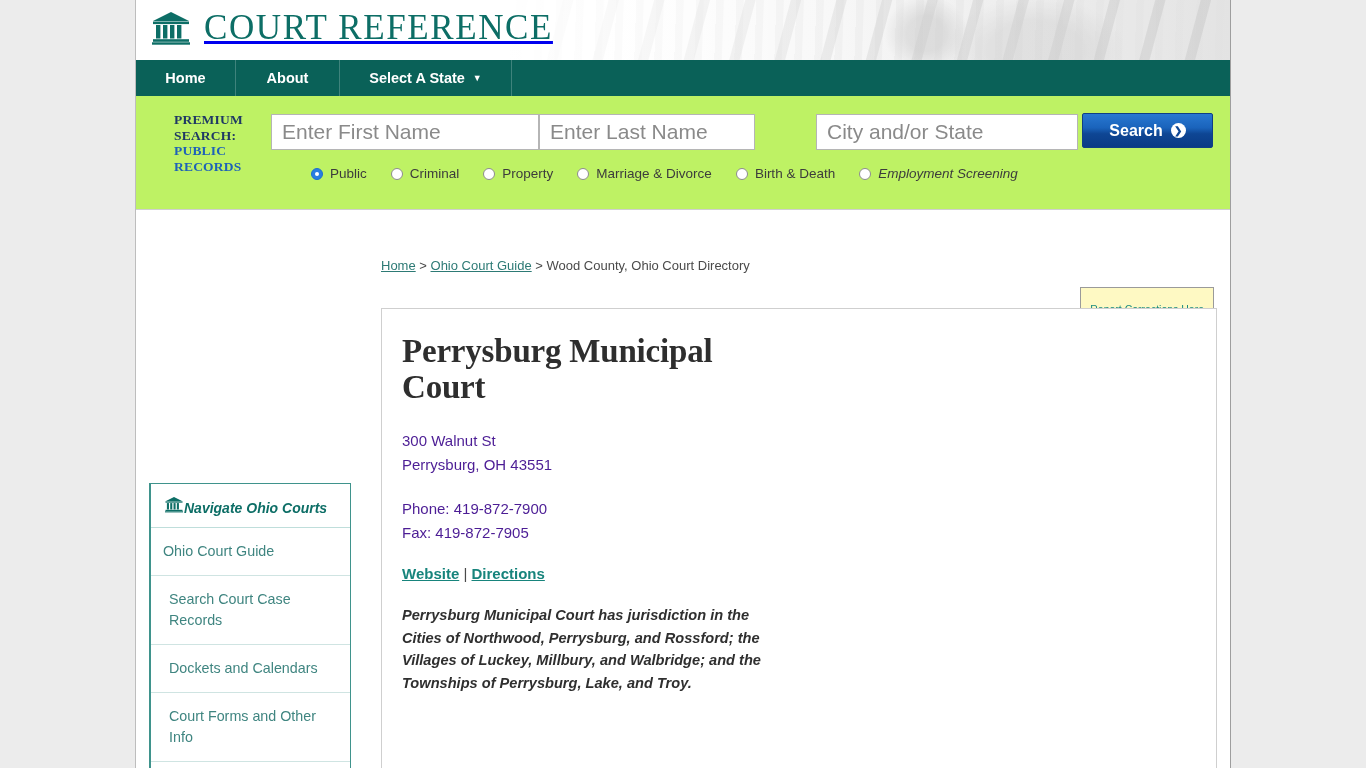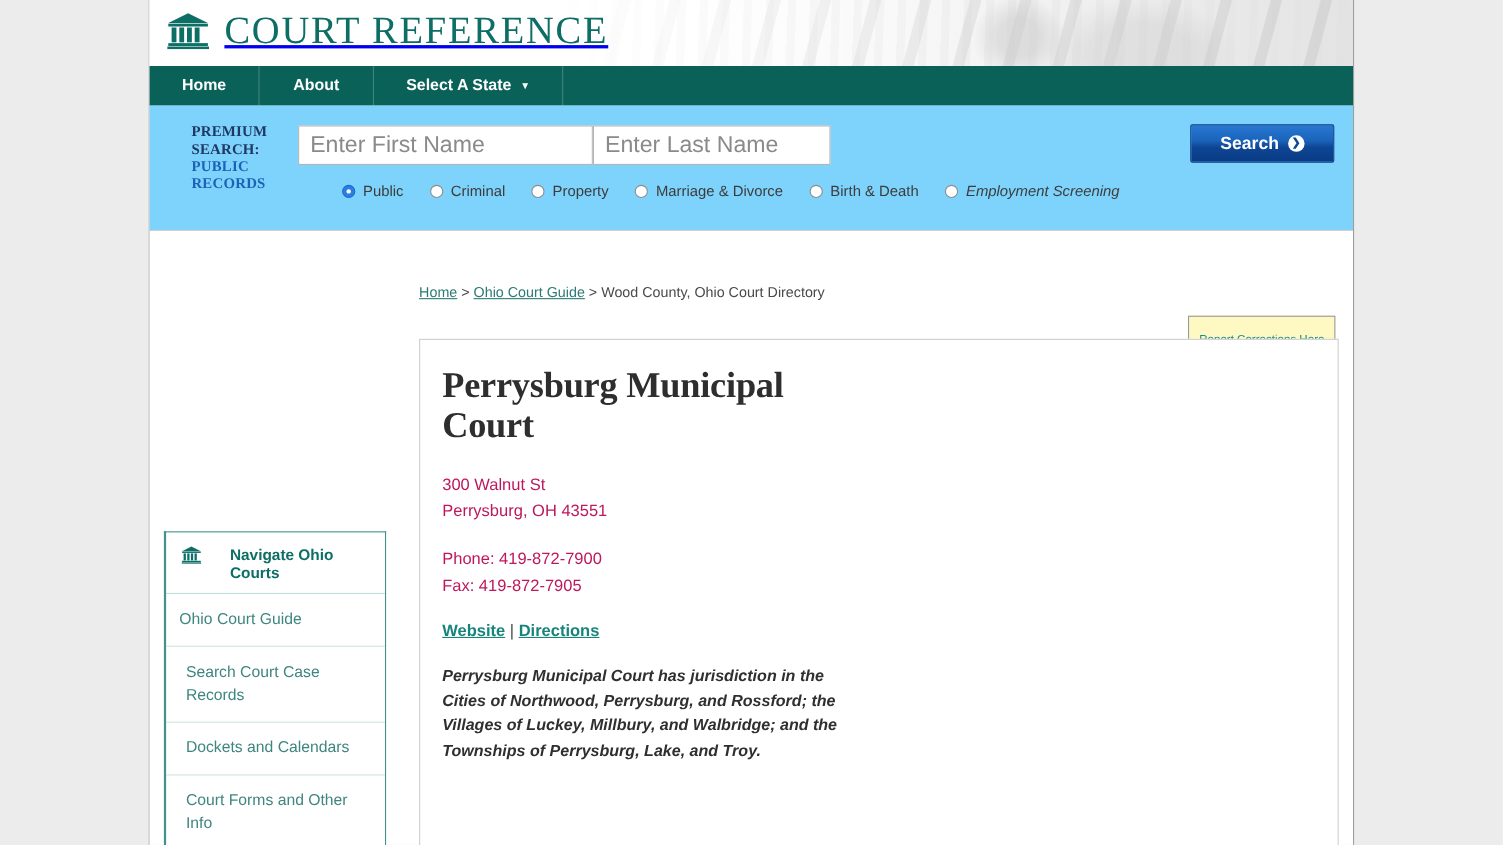--- a/index.html
+++ b/index.html
@@ -79,21 +79,21 @@
     cursor: pointer;
     white-space: nowrap;
   }
   #nav .item.home { width: 100px; }
   #nav .item.about { width: 104px; }
   #nav .item.state { width: 172px; }
   #nav .caret { margin-left: 8px; font-size: 9px; line-height: 1; }
 
   
   #search-bar {
-    background: #7dd3fc;
+    background: #bef264;
     border-bottom: 1px solid #cfcfcf;
     padding: 16px 0 18px 0;
     position: relative;
     height: 114px;
   }
   #ps-label {
     position: absolute;
     left: 38px; top: 16px;
     width: 92px;
     font-family: "Liberation Serif", serif;
@@ -181,25 +181,25 @@
     left: 13px; top: 273px;
     width: 202px;
     background: #ffffff;
     border: 1px solid #3f938c;
     border-left-width: 2px;
     border-bottom: none;
     height: 495px;
     overflow: hidden;
   }
   #sidebar .head {
-    display: flex; align-items: flex-start; gap: 26px;
+    display: flex; align-items: flex-end; gap: 1px;
     padding: 12px 0 11px 14px;
     border-bottom: 1px solid #bfdedb;
     color: #0d6e66;
-    font-size: 14px; font-weight: bold;
+    font-size: 14px; font-weight: bold; font-style: italic;
   }
   #sidebar .nav-item {
     border-bottom: 1px solid #cfe4e2;
     padding: 13px 12px 13px 18px;
     font-size: 14.3px;
     line-height: 21px;
     color: #3f8580;
     cursor: pointer;
   }
   #sidebar .nav-item.first { padding-left: 12px; }
@@ -218,21 +218,21 @@
     font-family: "Liberation Serif", serif;
     font-weight: bold;
     font-size: 33px;
     line-height: 36px;
     color: #2e2e2e;
     letter-spacing: -.2px;
     margin: 0 0 24px 0;
     max-width: 330px;
   }
   #addr, #phones {
-    font-size: 15px; line-height: 24px; color: #be185d;
+    font-size: 15px; line-height: 24px; color: #4c1d95;
   }
   #phones { margin-top: 20px; }
   #links { margin-top: 20px; font-size: 15px; color: #4a4a4a; }
   #links a {
     color: #17847c; font-weight: bold; text-decoration: underline;
   }
   #jurisdiction {
     margin-top: 22px;
     max-width: 372px;
     font-size: 14.6px;
@@ -283,20 +283,21 @@
   <div id="search-bar">
     <div id="ps-label">
       <span class="l1">PREMIUM</span>
       <span class="l1">SEARCH:</span>
       <span class="l2">PUBLIC</span>
       <span class="l2">RECORDS</span>
     </div>
 
     <input id="f-first" class="field" type="text" placeholder="Enter First Name" style="">
     <input id="f-last" class="field" type="text" placeholder="Enter Last Name" style="">
+    <input id="f-city" class="field" type="text" placeholder="City and/or State" style="">
 
     <div id="btn-search">
       <span>Search</span>
       <span class="arrow">❯</span>
     </div>
 
     <div id="radios">
       <label class="ropt sel">
         <span class="dot"></span>
         <span>Public</span>

